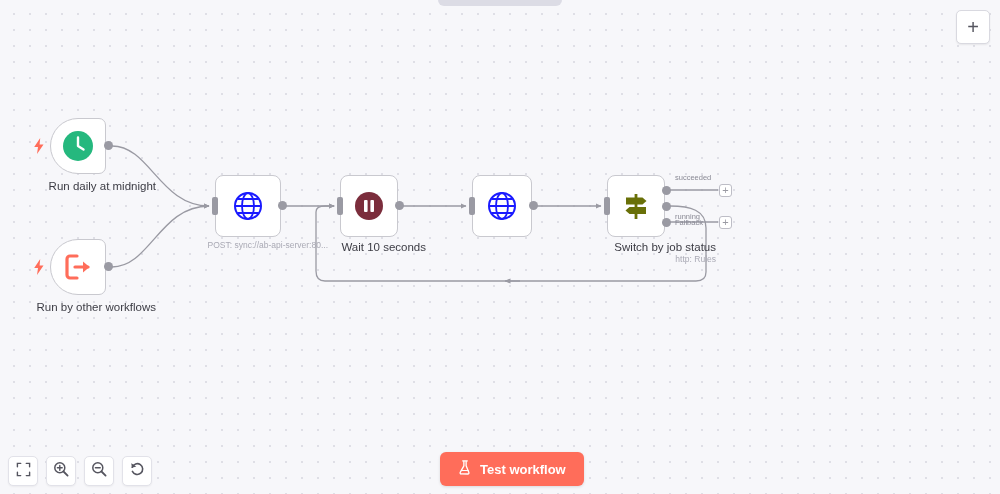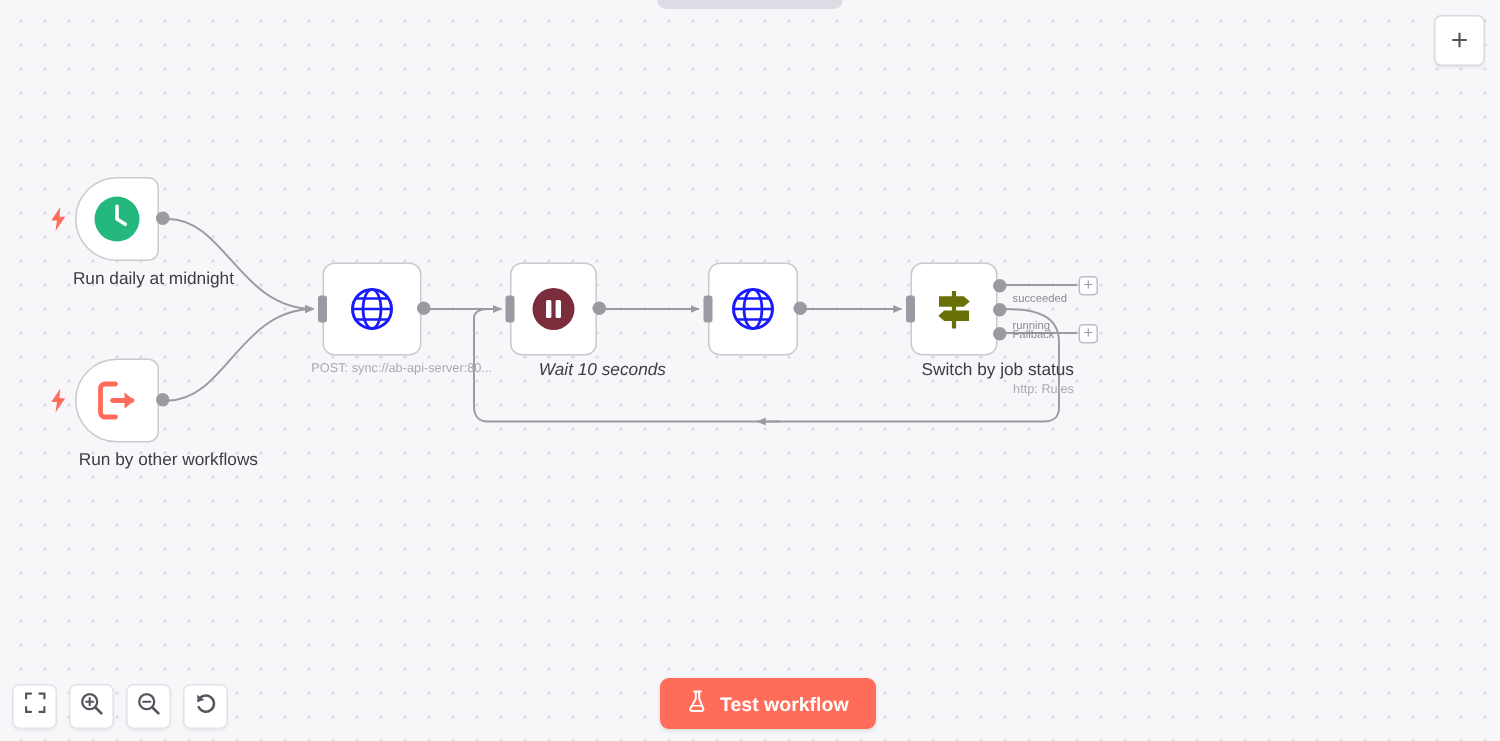--- a/index.html
+++ b/index.html
@@ -261,21 +261,21 @@
         <path d="M13 16 H26" stroke="#ff6d5a" stroke-width="3.2" stroke-linecap="round"></path>
         <path d="M21 10.5 L27.5 16 L21 21.5 Z" fill="#ff6d5a"></path>
       </svg>
     </span>
   </div>
   <span class="bolt" style="left:32px; top:259px;">
     <svg width="12" height="16" viewBox="0 0 12 16">
       <path d="M7.2 0 L1.2 9 L5 9 L4 16 L10.5 6.5 L6.6 6.5 Z" fill="#ff6d5a"></path>
     </svg>
   </span>
-  <div class="caption" style="left:16px; top:300px; width:156px;">
+  <div class="caption" style="left:0px; top:300px; width:156px;">
     <div class="title">Run by other workflows</div>
   </div>
 
   <div class="node" style="left:215px; top:175px; width:66px; height:62px;">
     <span class="glyph">
       <svg width="32" height="32" viewBox="0 0 32 32">
         <circle cx="16" cy="16" r="13" stroke="#1a1aff" stroke-width="2" fill="none"></circle>
         <ellipse cx="16" cy="16" rx="6" ry="13" stroke="#1a1aff" stroke-width="1.8" fill="none"></ellipse>
         <path d="M3 16 H29 M5.4 9 H26.6 M5.4 23 H26.6" stroke="#1a1aff" stroke-width="1.8" fill="none"></path>
       </svg>
@@ -287,21 +287,21 @@
 
   <div class="node" style="left:340px; top:175px; width:58px; height:62px;">
     <span class="glyph">
       <svg width="32" height="32" viewBox="0 0 32 32">
         <circle cx="16" cy="16" r="14" fill="#7b2d3c"></circle>
         <rect x="11" y="10" width="3.6" height="12" rx="1" fill="#fff"></rect>
         <rect x="17.4" y="10" width="3.6" height="12" rx="1" fill="#fff"></rect>
       </svg>
     </span>
   </div>
-  <div class="caption" style="left:294px; top:240px; width:150px;font-style:italic;">
+  <div class="caption" style="left:276px; top:240px; width:150px;">
     <div class="title">Wait 10 seconds</div>
   </div>
 
   <div class="node" style="left:472px; top:175px; width:60px; height:62px;">
     <span class="glyph">
       <svg width="32" height="32" viewBox="0 0 32 32">
         <circle cx="16" cy="16" r="13" stroke="#1a1aff" stroke-width="2" fill="none"></circle>
         <ellipse cx="16" cy="16" rx="6" ry="13" stroke="#1a1aff" stroke-width="1.8" fill="none"></ellipse>
         <path d="M3 16 H29 M5.4 9 H26.6 M5.4 23 H26.6" stroke="#1a1aff" stroke-width="1.8" fill="none"></path>
       </svg>
@@ -328,21 +328,21 @@
   <span class="in-bar" style="left:212px; top:197px;"></span>
   <span class="in-bar" style="left:337px; top:197px;"></span>
   <span class="in-bar" style="left:469px; top:197px;"></span>
   <span class="in-bar" style="left:604px; top:197px;"></span>
 
   <span class="out-dot" style="left:278px; top:201px;"></span>
   <span class="out-dot" style="left:395px; top:201px;"></span>
   <span class="out-dot" style="left:529px; top:201px;"></span>
 
   <span class="out-dot" style="left:662px; top:186px;"></span>
-  <span class="out-label" style="left:675px; top:194px;">succeeded</span>
+  <span class="out-label" style="left:675px; top:173px;">succeeded</span>
   <span class="plus-stub" style="left:719px; top:184px;">+</span>
 
   <span class="out-dot" style="left:662px; top:202px;"></span>
   <span class="out-label" style="left:675px; top:212px;">running</span>
 
   <span class="out-dot" style="left:662px; top:218px;"></span>
   <span class="out-label" style="left:675px; top:218px;">Fallback</span>
   <span class="plus-stub" style="left:719px; top:216px;">+</span>
 
   <div class="top-plus">

